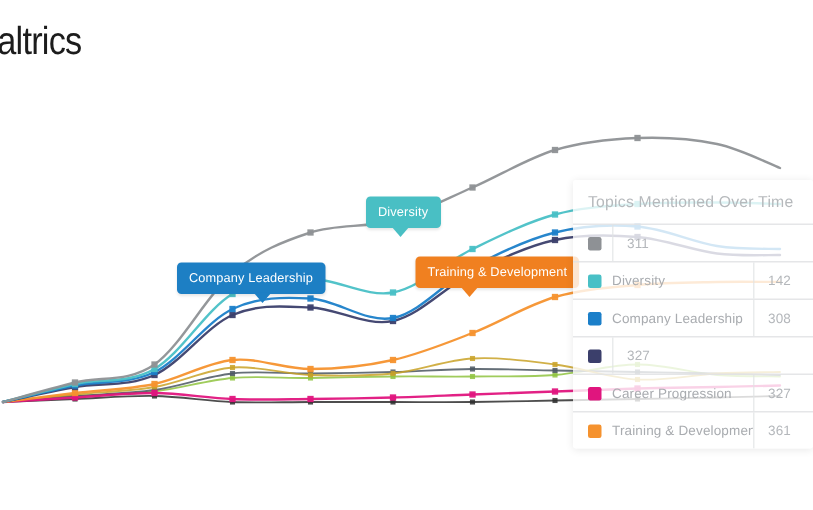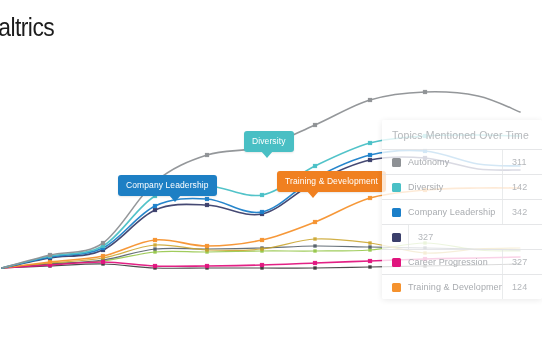--- a/index.html
+++ b/index.html
@@ -205,43 +205,42 @@
   <div class="callout" id="callout-training-development">
     <span>Training &amp; Development</span>
     <span class="tip"></span>
   </div>
 
   <div id="legend">
     <div id="legend-title">Topics Mentioned Over Time</div>
     <div id="legend-rows">
         <div class="legend-row">
           <span class="legend-swatch" style="background: rgb(142, 145, 149);"></span>
-          <span class="legend-label">Autonomy</span>
           <span class="legend-value">311</span>
         </div>
         <div class="legend-row">
           <span class="legend-swatch" style="background: rgb(73, 192, 198);"></span>
           <span class="legend-label">Diversity</span>
           <span class="legend-value">142</span>
         </div>
         <div class="legend-row">
           <span class="legend-swatch" style="background: rgb(27, 127, 201);"></span>
           <span class="legend-label">Company Leadership</span>
-          <span class="legend-value">342</span>
+          <span class="legend-value">308</span>
         </div>
         <div class="legend-row">
           <span class="legend-swatch" style="background: rgb(59, 63, 107);"></span>
           <span class="legend-value">327</span>
         </div>
         <div class="legend-row">
           <span class="legend-swatch" style="background: rgb(224, 21, 126);"></span>
           <span class="legend-label">Career Progression</span>
           <span class="legend-value">327</span>
         </div>
         <div class="legend-row">
           <span class="legend-swatch" style="background: rgb(245, 146, 46);"></span>
           <span class="legend-label">Training &amp; Development</span>
-          <span class="legend-value">124</span>
+          <span class="legend-value">361</span>
         </div>
       </div>
   </div>
 
 </div>
 
 </body></html>

